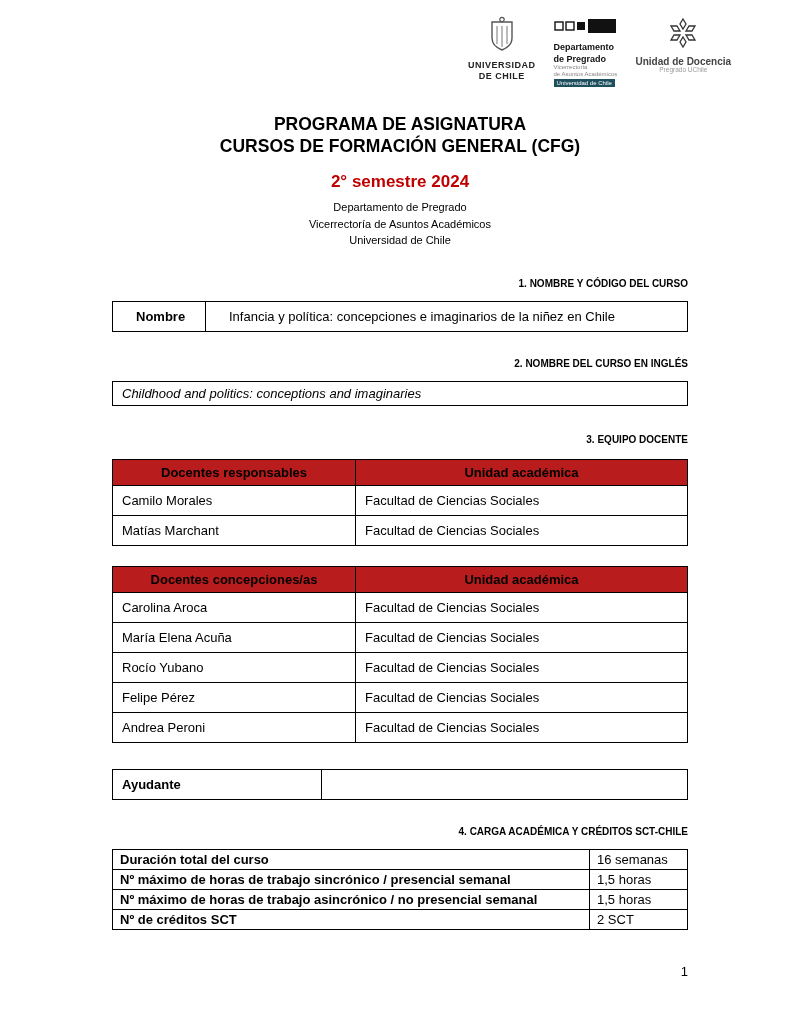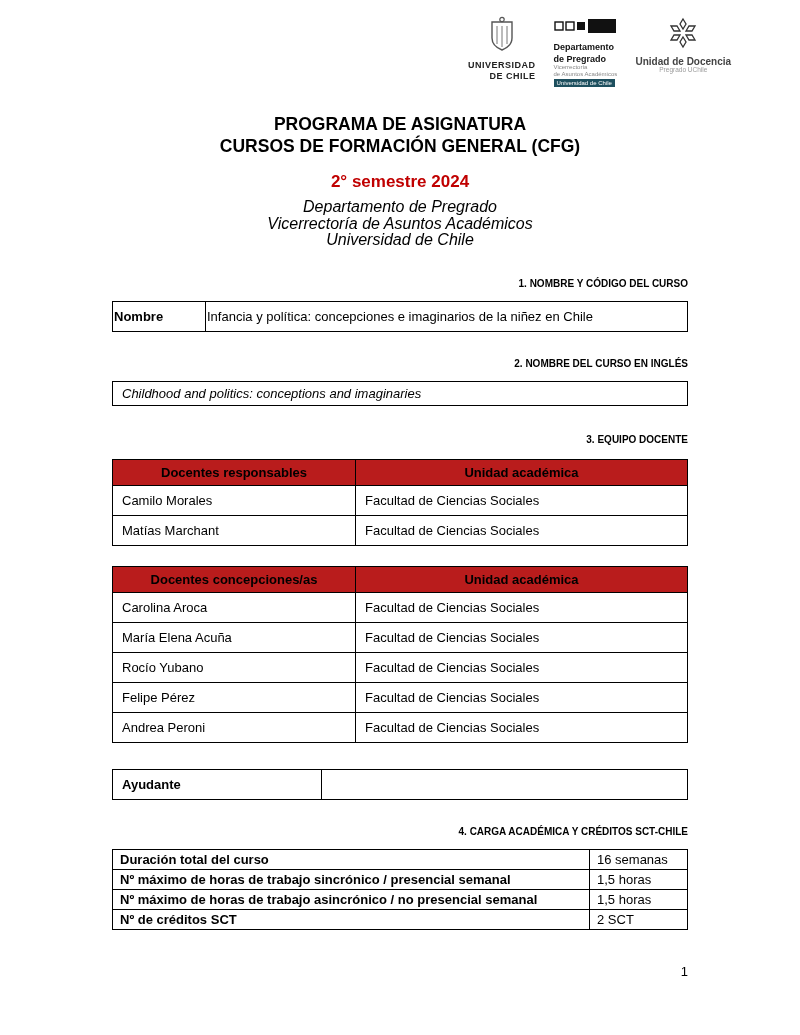--- a/index.html
+++ b/index.html
@@ -10,48 +10,48 @@
     color:#000; position:relative; overflow:hidden;
   }
   .page { width:800px; height:1035px; position:relative; }
 
   
   .logos {
     display:flex; align-items:flex-start; gap:18px;
     padding-top:16px; margin-left:468px;
   }
   .logo-block { display:flex; flex-direction:column; align-items:center; }
-  .uchile-text { margin-top:4px; text-align:right; font-size:9px; font-weight:bold; letter-spacing:.5px; color:#222; line-height:11px; }
+  .uchile-text { margin-top:4px; text-align:center; font-size:9px; font-weight:bold; letter-spacing:.5px; color:#222; line-height:11px; }
   .pregrado-block { display:flex; flex-direction:column; align-items:flex-start; }
   .pregrado-title { font-size:9px; font-weight:bold; color:#111; line-height:10px; margin-top:2px; }
   .pregrado-sub { font-size:6px; color:#888; line-height:7px; }
   .pregrado-bar { font-size:6px; color:#fff; background:#1d4f5e; line-height:8px; padding:0 3px; margin-top:1px; }
   .docencia-text1 { font-size:10px; font-weight:bold; color:#444; margin-top:3px; line-height:9px; }
   .docencia-text2 { font-size:6.5px; color:#9a9a9a; line-height:8px; }
 
   
   .title-block { text-align:center; margin-top:26px; }
   .title-line { font-size:17.5px; font-weight:bold; line-height:22px; }
   .semester { font-size:17px; font-weight:bold; color:#c00000; margin-top:14px; line-height:22px; }
-  .subtitle { font-size:16px; line-height:16.5px;font-style:italic; }
+  .subtitle { font-size:11px; line-height:16.5px; }
   .subtitle-block { margin-top:6px; }
 
   
   .content { padding:0 112px; }
   .section-title { font-size:10px; font-weight:bold;text-align:right; }
   .mt-s1 { margin-top:29px; }
   .mt-s2 { margin-top:26px; }
   .mt-s3 { margin-top:28px; }
   .mt-s4 { margin-top:26px; }
 
   table { width:100%; border-collapse:collapse; table-layout:fixed; }
   td, th { border:1px solid #000; font-size:13px; vertical-align:middle; text-align:left; }
 
   .tbl-s1 { margin-top:12px; }
-  .tbl-s1 td { padding:7px 1px; }
+  .tbl-s1 td { padding:7px 23px; }
   .tbl-s1 .lbl { width:93px; font-weight:bold; }
 
   .tbl-s2 { margin-top:12px; }
   .tbl-s2 td { padding:4px 9px; font-style:italic; }
 
   .tbl-doc { margin-top:14px; }
   .tbl-doc th { background:#b91c1c; font-weight:bold; text-align:center; padding:5px 8px; }
   .tbl-doc td { padding:7px 9px; }
   .tbl-doc .col-name { width:243px; }
 

